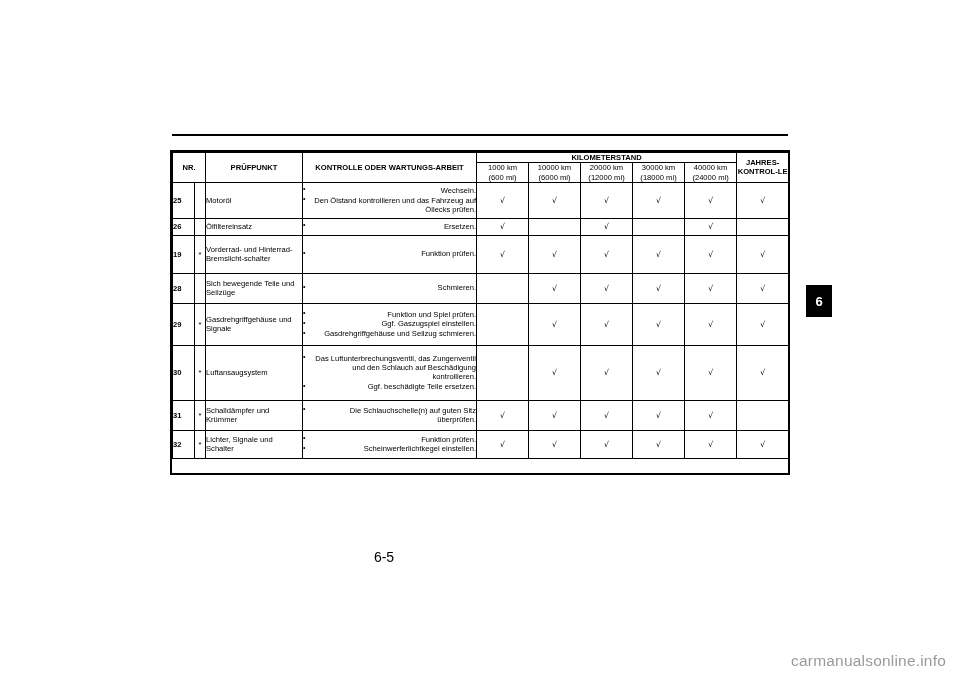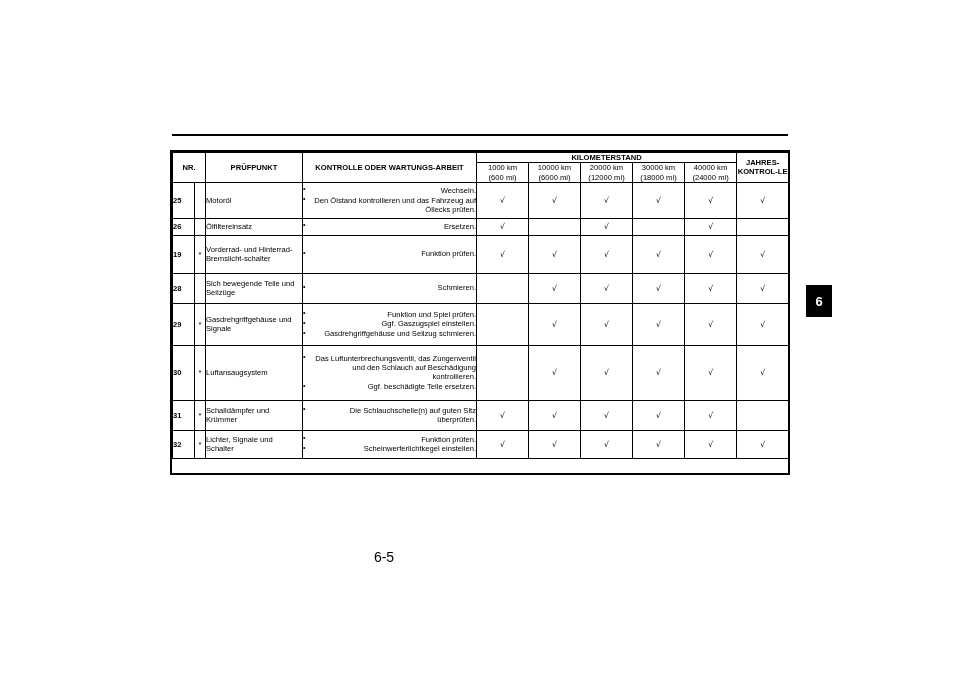--- a/index.html
+++ b/index.html
@@ -344,13 +344,14 @@
           <td class="check">√</td>
           <td class="check">√</td>
           <td class="check">√</td>
         </tr>
       </tbody>
   </table>
 
   <div class="outer"></div>
 
   <div class="footer-page">6-5</div>
+  <div class="watermark">carmanualsonline.info</div>
 </div>
 
 </body></html>

